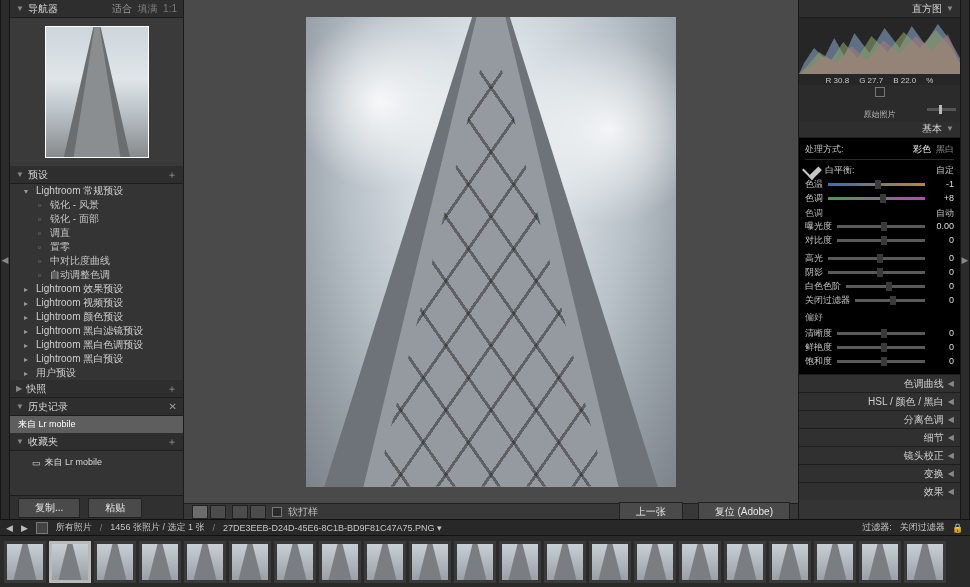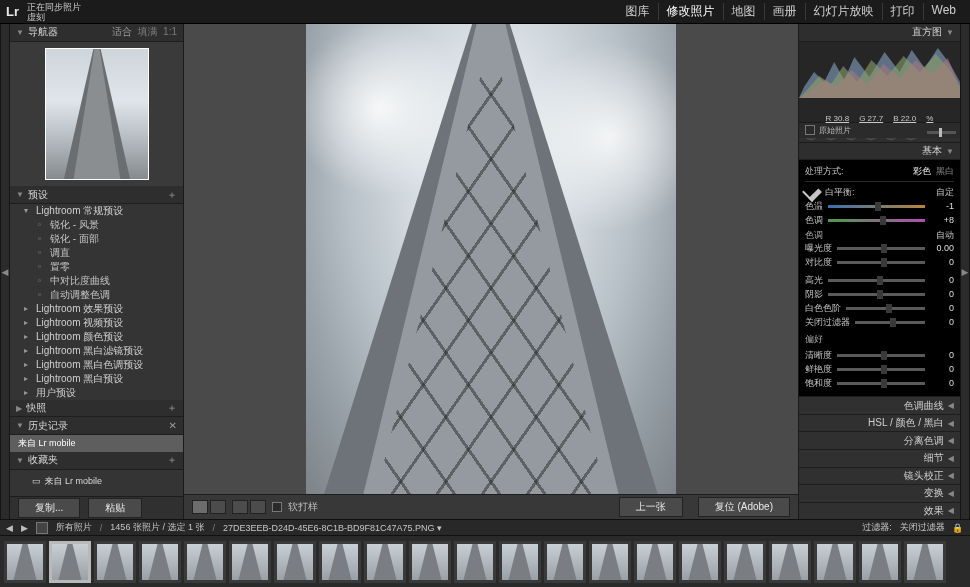--- a/index.html
+++ b/index.html
@@ -55,32 +55,32 @@
 .tower-out { position:absolute; left:50%; bottom:-10px; transform:translateX(-50%); width:0; height:0; border-left:170px solid transparent; border-right:170px solid transparent; border-bottom:540px solid #6f7479; filter:contrast(1.05);}
 .tower-in { position:absolute; left:50%; bottom:-10px; transform:translateX(-50%); width:0; height:0; border-left:130px solid transparent; border-right:130px solid transparent; border-bottom:540px solid #949a9f;}
 .cross-pattern{position:absolute; left:50%; bottom:0; transform:translateX(-50%); width:250px; height:460px; background:
   repeating-linear-gradient(55deg, rgba(0,0,0,0) 0 34px, rgba(30,30,30,.45) 34px 37px),
   repeating-linear-gradient(-55deg, rgba(0,0,0,0) 0 34px, rgba(30,30,30,.45) 34px 37px);
   -webkit-mask: linear-gradient(to top, #000 0%, #000 100%);
   mask: linear-gradient(to top, #000 0%, #000 100%);
   clip-path: polygon(50% 0%, 96% 100%, 4% 100%);
 }
 
-.toolbar { height: 32px; background: #383838; display: flex; align-items: center; padding: 0 8px; gap: 6px; border-top: 1px solid #1e1e1e; }
+.toolbar { height: 16px; background: #383838; display: flex; align-items: center; padding: 0 8px; gap: 6px; border-top: 1px solid #1e1e1e; }
 .tool-cluster { display: flex; gap: 2px; }
 .tool-btn { width: 16px; height: 14px; background: #4c4c4c; border: 1px solid #222; cursor: pointer; }
 .tool-btn.active { background: #6c6c6c; }
 .checkbox { width: 10px; height: 10px; border: 1px solid #777; background: #2a2a2a; }
 .right-btns { margin-left: auto; display: flex; gap: 15px; }
 
 
 .histogram { height: 80px; background: #262626; position: relative; margin: 0;}
 .histo-svg { width: 100%; height: 56px; display: block;}
-.histo-info { display: flex; justify-content: center; gap: 10px; font-size: 8px; color: #c8c8c8; padding-top: 16px; text-decoration: underline;}
-.orig-row { display:flex; align-items:center; gap:4px; font-size:8px; color:#bdbdbd; padding:2px 6px; background:#2b2b2b;}
+.histo-info { display: flex; justify-content: center; gap: 10px; font-size: 8px; color: #c8c8c8; padding-top: 2px;}
+.orig-row { display:flex; align-items:center; gap:12px; font-size:8px; color:#bdbdbd; padding:2px 6px; background:#2b2b2b;flex-direction:column;}
 .tool-strip { height: 22px; background: #2f2f2f; display: flex; align-items: center; padding: 0 4px; gap: 4px; border-top:1px solid #1b1b1b; border-bottom:1px solid #1b1b1b;}
 .tool-strip .ricon { width: 16px; height: 16px; border: 1px solid #555; border-radius: 8px; background:#3a3a3a; cursor:pointer;}
 .tool-strip .mini-slider { flex:1; height:3px; background:#555; position:relative; margin-left:4px;}
 .tool-strip .mini-slider::after{content:"";position:absolute;top:-3px;left:40%;width:3px;height:9px;background:#bbb;}
 
 .basic-body { background: #000000; padding: 4px 6px 6px 6px; font-size: 9px; color:#c8c8c8;}
 .row-flex { display: flex; align-items: center; height: 14px;}
 .row-flex .lab { color: #c2c2c2;}
 .row-flex .spacer { flex: 1; }
 .row-flex .val { color: #dedede; min-width: 24px; text-align: right; font-size:9px;}
@@ -107,36 +107,20 @@
 .thumb .tsky{position:absolute;inset:0;background:linear-gradient(#c9d0d5,#9aa0a5);}
 
 
 .sidebar-edge{ width:10px; background:#2b2b2b; display:flex; align-items:center; justify-content:center; color:#888; font-size:9px; cursor:pointer; border-left:1px solid #151515; border-right:1px solid #151515;}
 </style>
 </head>
 <body>
 
 <div class="app">
 
-  <div class="topbar">
-    <span class="logo">Lr</span>
-    <div class="sync-wrap">
-      <span>正在同步照片</span>
-      <span>虚刻</span>
-    </div>
-    <div class="topnav">
-      <a>图库</a>
-      <a class="active">修改照片</a>
-      <a>地图</a>
-      <a>画册</a>
-      <a>幻灯片放映</a>
-      <a>打印</a>
-      <a>Web</a>
-    </div>
-  </div>
 
   <div class="workspace">
     <div class="sidebar-edge">◀</div>
 
     <div class="panel-col left">
       <div class="panel-head">
         <span class="tri">▼</span>
         <span>导航器</span>
         <span class="rlabel"><span>适合</span>&nbsp;&nbsp;<span style="color:#7a7a7a">填满</span>&nbsp;&nbsp;<span style="color:#7a7a7a">1:1</span></span>
       </div>

